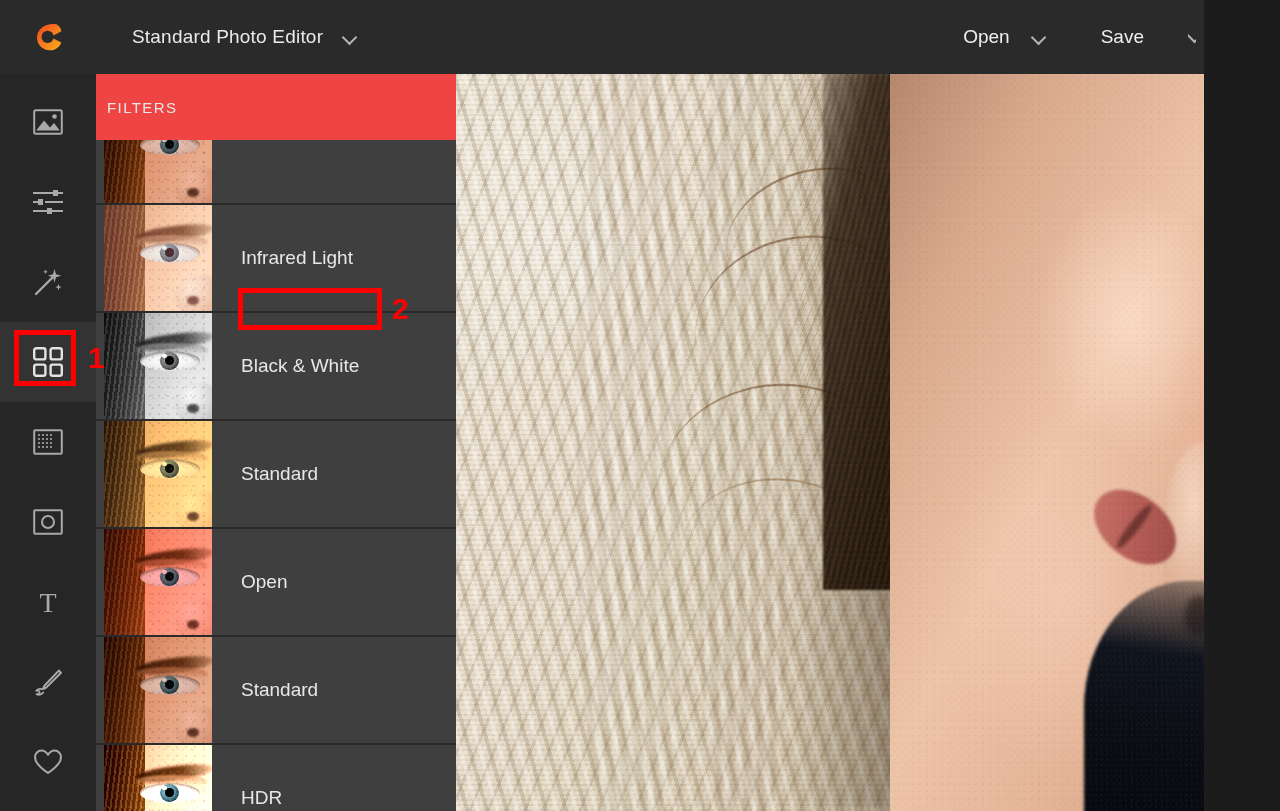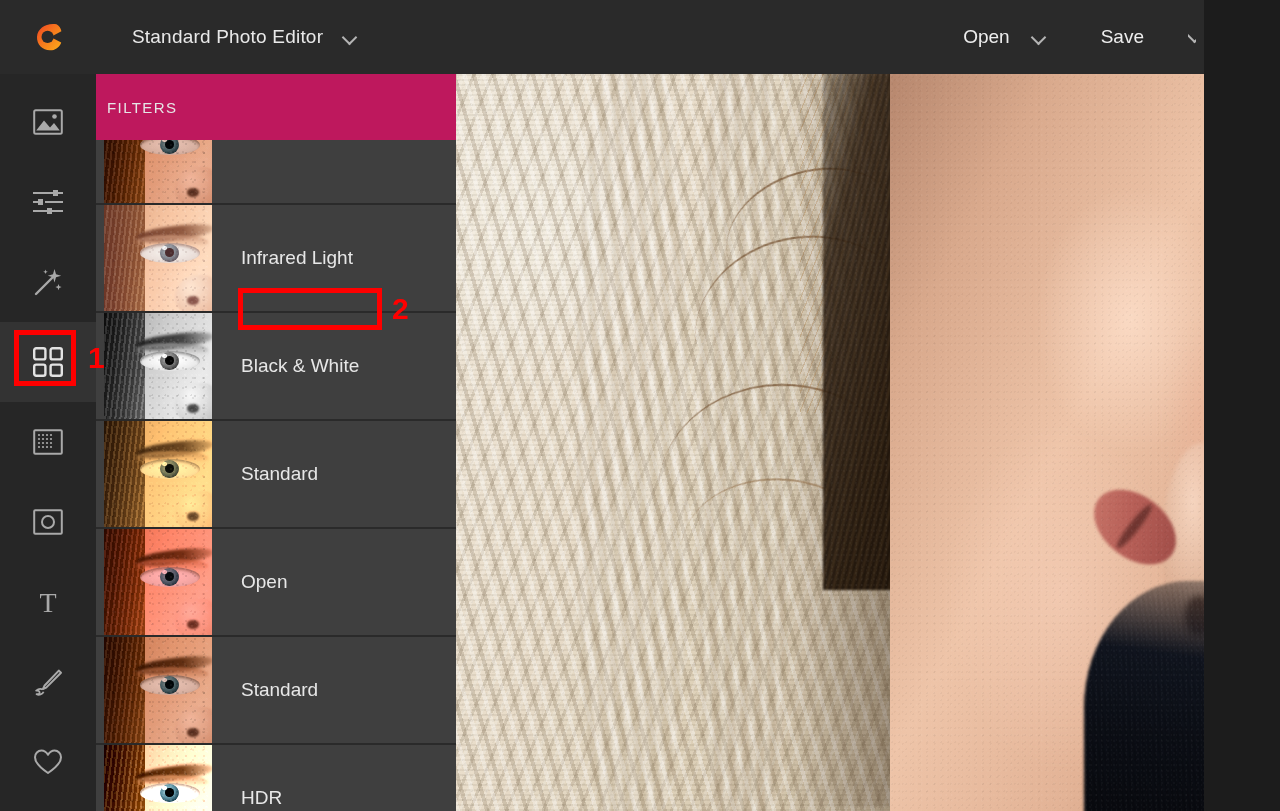--- a/index.html
+++ b/index.html
@@ -50,21 +50,21 @@
   .rail-item {
     height: 80px; display: flex; align-items: center; justify-content: center;
     cursor: pointer;
   }
   .rail-item.active { background: #333333; }
   .rail-item svg { display: block; }
 
   
   .filters-panel {
     width: 360px; min-width: 360px;
-    background: #be185d;
+    background: #ef4444;
     display: flex; flex-direction: column;
     position: relative; z-index: 3;
     overflow: hidden;
   }
   .filters-head {
     height: 66px; min-height: 66px;
     display: flex; align-items: center;
     padding-left: 11px;
   }
   .filters-head .t {

